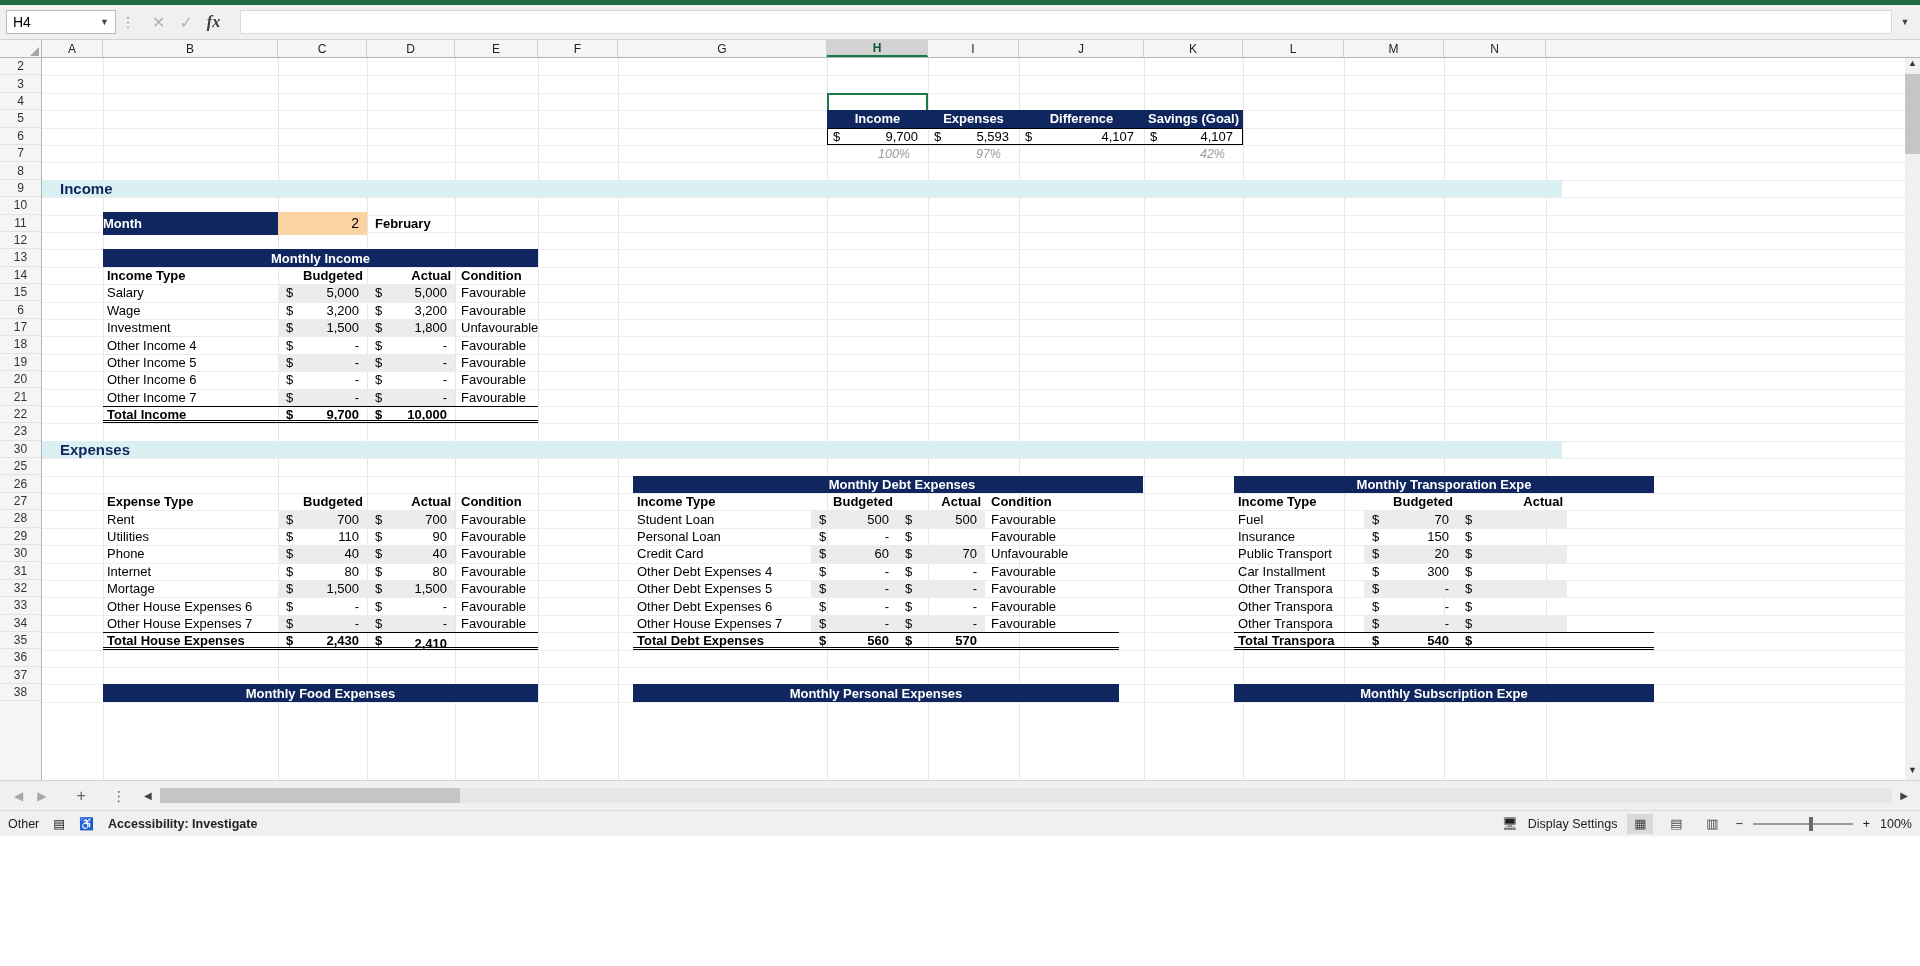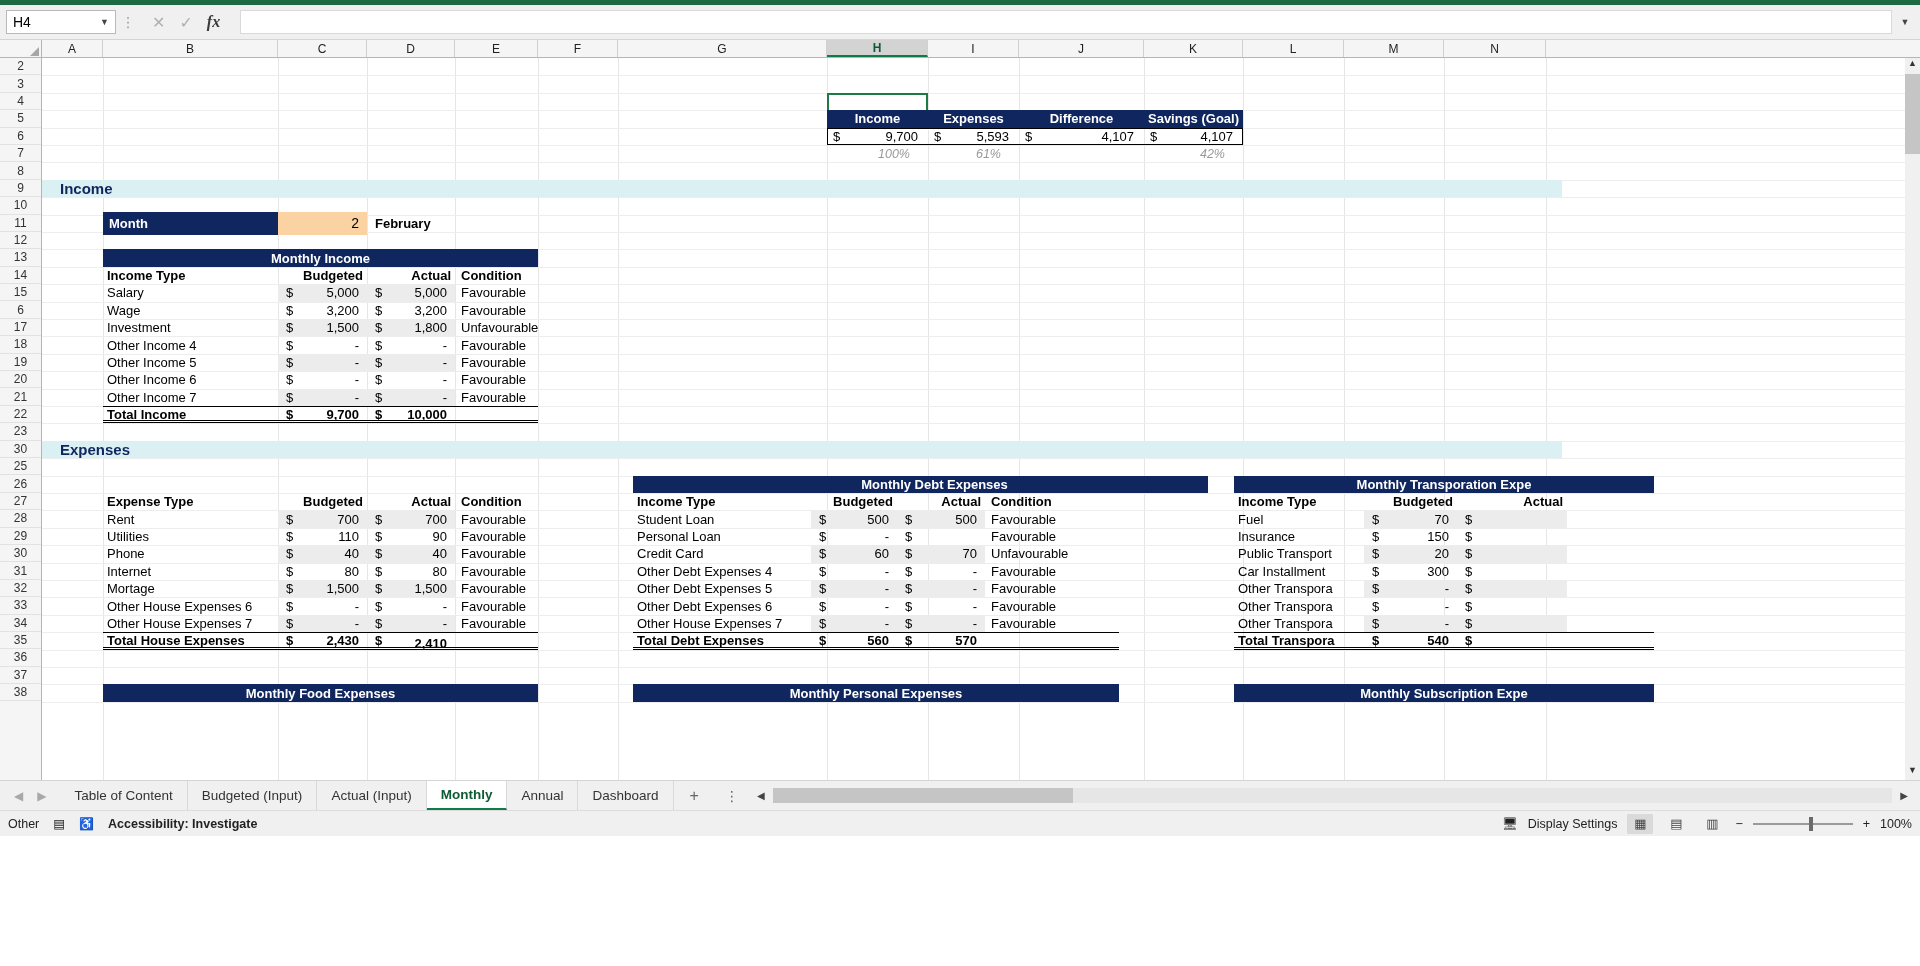--- a/index.html
+++ b/index.html
@@ -265,24 +265,24 @@
       <div class="cell sumbox" style="left: 785px; top: 69.6px; width: 416px; height: 17.4px;"></div>
       <div class="cell dollar" style="left: 787px; top: 69.6px; width: 14px; height: 17.4px;">$</div>
       <div class="cell num" style="left: 785px; top: 69.6px; width: 95px; height: 17.4px;">9,700</div>
       <div class="cell dollar" style="left: 888px; top: 69.6px; width: 14px; height: 17.4px;">$</div>
       <div class="cell num" style="left: 886px; top: 69.6px; width: 85px; height: 17.4px;">5,593</div>
       <div class="cell dollar" style="left: 979px; top: 69.6px; width: 14px; height: 17.4px;">$</div>
       <div class="cell num" style="left: 977px; top: 69.6px; width: 119px; height: 17.4px;">4,107</div>
       <div class="cell dollar" style="left: 1104px; top: 69.6px; width: 14px; height: 17.4px;">$</div>
       <div class="cell num" style="left: 1102px; top: 69.6px; width: 93px; height: 17.4px;">4,107</div>
       <div class="cell pct" style="left: 771px; top: 87px; width: 101px; height: 17.4px;">100%</div>
-      <div class="cell pct" style="left: 872px; top: 87px; width: 91px; height: 17.4px;">61%</div>
+      <div class="cell pct" style="left: 872px; top: 87px; width: 91px; height: 17.4px;">97%</div>
       <div class="cell pct" style="left: 1088px; top: 87px; width: 99px; height: 17.4px;">42%</div>
       <div class="cell sectionband" style="left: 0px; top: 121.8px; width: 1520px; height: 17.4px;">Income</div>
-      <div class="cell navy" style="left: 61px; top: 153.6px; width: 175px; height: 23.4px; padding-left: 6px;">Month</div>
+      <div class="cell navy" style="left: 61px; top: 153.6px; width: 175px; height: 23.4px; ">Month</div>
       <div class="cell monthbox" style="left: 236px; top: 153.6px; width: 89px; height: 23.4px;">2</div>
       <div class="cell " style="left: 333px; top: 153.6px; width: 88px; height: 23.4px; font-weight: bold;">February</div>
       <div class="cell tbl-title" style="left: 61px; top: 191.4px; width: 435px; height: 17.4px;">Monthly Income</div>
       <div class="cell tbl-head" style="left: 65px; top: 208.8px; width: 175px; height: 17.4px;">Income Type</div>
       <div class="cell tbl-head num" style="left: 61px; top: 208.8px; width: 264px; height: 17.4px;">Budgeted</div>
       <div class="cell tbl-head num" style="left: 61px; top: 208.8px; width: 352px; height: 17.4px;">Actual</div>
       <div class="cell tbl-head" style="left: 419px; top: 208.8px; width: 83px; height: 17.4px;">Condition</div>
       <div class="cell shade" style="left: 236px; top: 226.2px; width: 177px; height: 17.4px;"></div>
       <div class="cell " style="left: 65px; top: 226.2px; width: 175px; height: 17.4px;">Salary</div>
       <div class="cell dollar" style="left: 240px; top: 226.2px; width: 14px; height: 17.4px;">$</div>
@@ -385,21 +385,21 @@
       <div class="cell num" style="left: 61px; top: 556.8px; width: 260px; height: 17.4px;">-</div>
       <div class="cell dollar" style="left: 329px; top: 556.8px; width: 14px; height: 17.4px;">$</div>
       <div class="cell num" style="left: 61px; top: 556.8px; width: 348px; height: 17.4px;">-</div>
       <div class="cell " style="left: 419px; top: 556.8px; width: 83px; height: 17.4px;">Favourable</div>
       <div class="cell totrow" style="left: 61px; top: 574.2px; width: 435px; height: 17.4px;"></div>
       <div class="cell tbl-head" style="left: 65px; top: 574.2px; width: 195px; height: 17.4px;">Total House Expenses</div>
       <div class="cell dollar tbl-head" style="left: 240px; top: 574.2px; width: 14px; height: 17.4px;">$</div>
       <div class="cell num tbl-head" style="left: 61px; top: 574.2px; width: 260px; height: 17.4px;">2,430</div>
       <div class="cell dollar tbl-head" style="left: 329px; top: 574.2px; width: 14px; height: 17.4px;">$</div>
       <div class="cell num tbl-head" style="left: 61px; top: 574.2px; width: 348px; height: 23px;">2,410</div>
-      <div class="cell tbl-title" style="left: 591px; top: 417.6px; width: 575px; height: 17.4px; padding-left: 28px;">Monthly Debt Expenses</div>
+      <div class="cell tbl-title" style="left: 591px; top: 417.6px; width: 510px; height: 17.4px; padding-left: 28px;">Monthly Debt Expenses</div>
       <div class="cell tbl-head" style="left: 595px; top: 435px; width: 178px; height: 17.4px;">Income Type</div>
       <div class="cell tbl-head num" style="left: 591px; top: 435px; width: 264px; height: 17.4px;">Budgeted</div>
       <div class="cell tbl-head num" style="left: 591px; top: 435px; width: 352px; height: 17.4px;">Actual</div>
       <div class="cell tbl-head" style="left: 949px; top: 435px; width: 100px; height: 17.4px;">Condition</div>
       <div class="cell shade" style="left: 769px; top: 452.4px; width: 174px; height: 17.4px;"></div>
       <div class="cell " style="left: 595px; top: 452.4px; width: 178px; height: 17.4px;">Student Loan</div>
       <div class="cell dollar" style="left: 773px; top: 452.4px; width: 14px; height: 17.4px;">$</div>
       <div class="cell num" style="left: 591px; top: 452.4px; width: 260px; height: 17.4px;">500</div>
       <div class="cell dollar" style="left: 859px; top: 452.4px; width: 14px; height: 17.4px;">$</div>
       <div class="cell num" style="left: 591px; top: 452.4px; width: 348px; height: 17.4px;">500</div>
@@ -498,40 +498,20 @@
     <div class="vs-thumb"></div>
     <div class="vs-arrow" style="bottom:0">▼</div>
   </div>
 </div>
 
 <div class="tabbar">
   <div class="tabnav">
     <span>◀</span>
     <span>▶</span>
   </div>
-  <div id="tabs" style="display:flex;">
-      <div class="tab">
-        <span>Table of Content</span>
-      </div>
-      <div class="tab">
-        <span>Budgeted (Input)</span>
-      </div>
-      <div class="tab">
-        <span>Actual (Input)</span>
-      </div>
-      <div class="tab active">
-        <span>Monthly</span>
-      </div>
-      <div class="tab">
-        <span>Annual</span>
-      </div>
-      <div class="tab">
-        <span>Dashboard</span>
-      </div>
-    </div>
   <div class="tab-add">
     <span>+</span>
   </div>
   <div class="hscroll">
     <div class="hs-dots">⋮</div>
     <div class="hs-arrow">◀</div>
     <div class="hs-track">
       <div class="hs-thumb"></div>
     </div>
     <div class="hs-arrow">▶</div>

